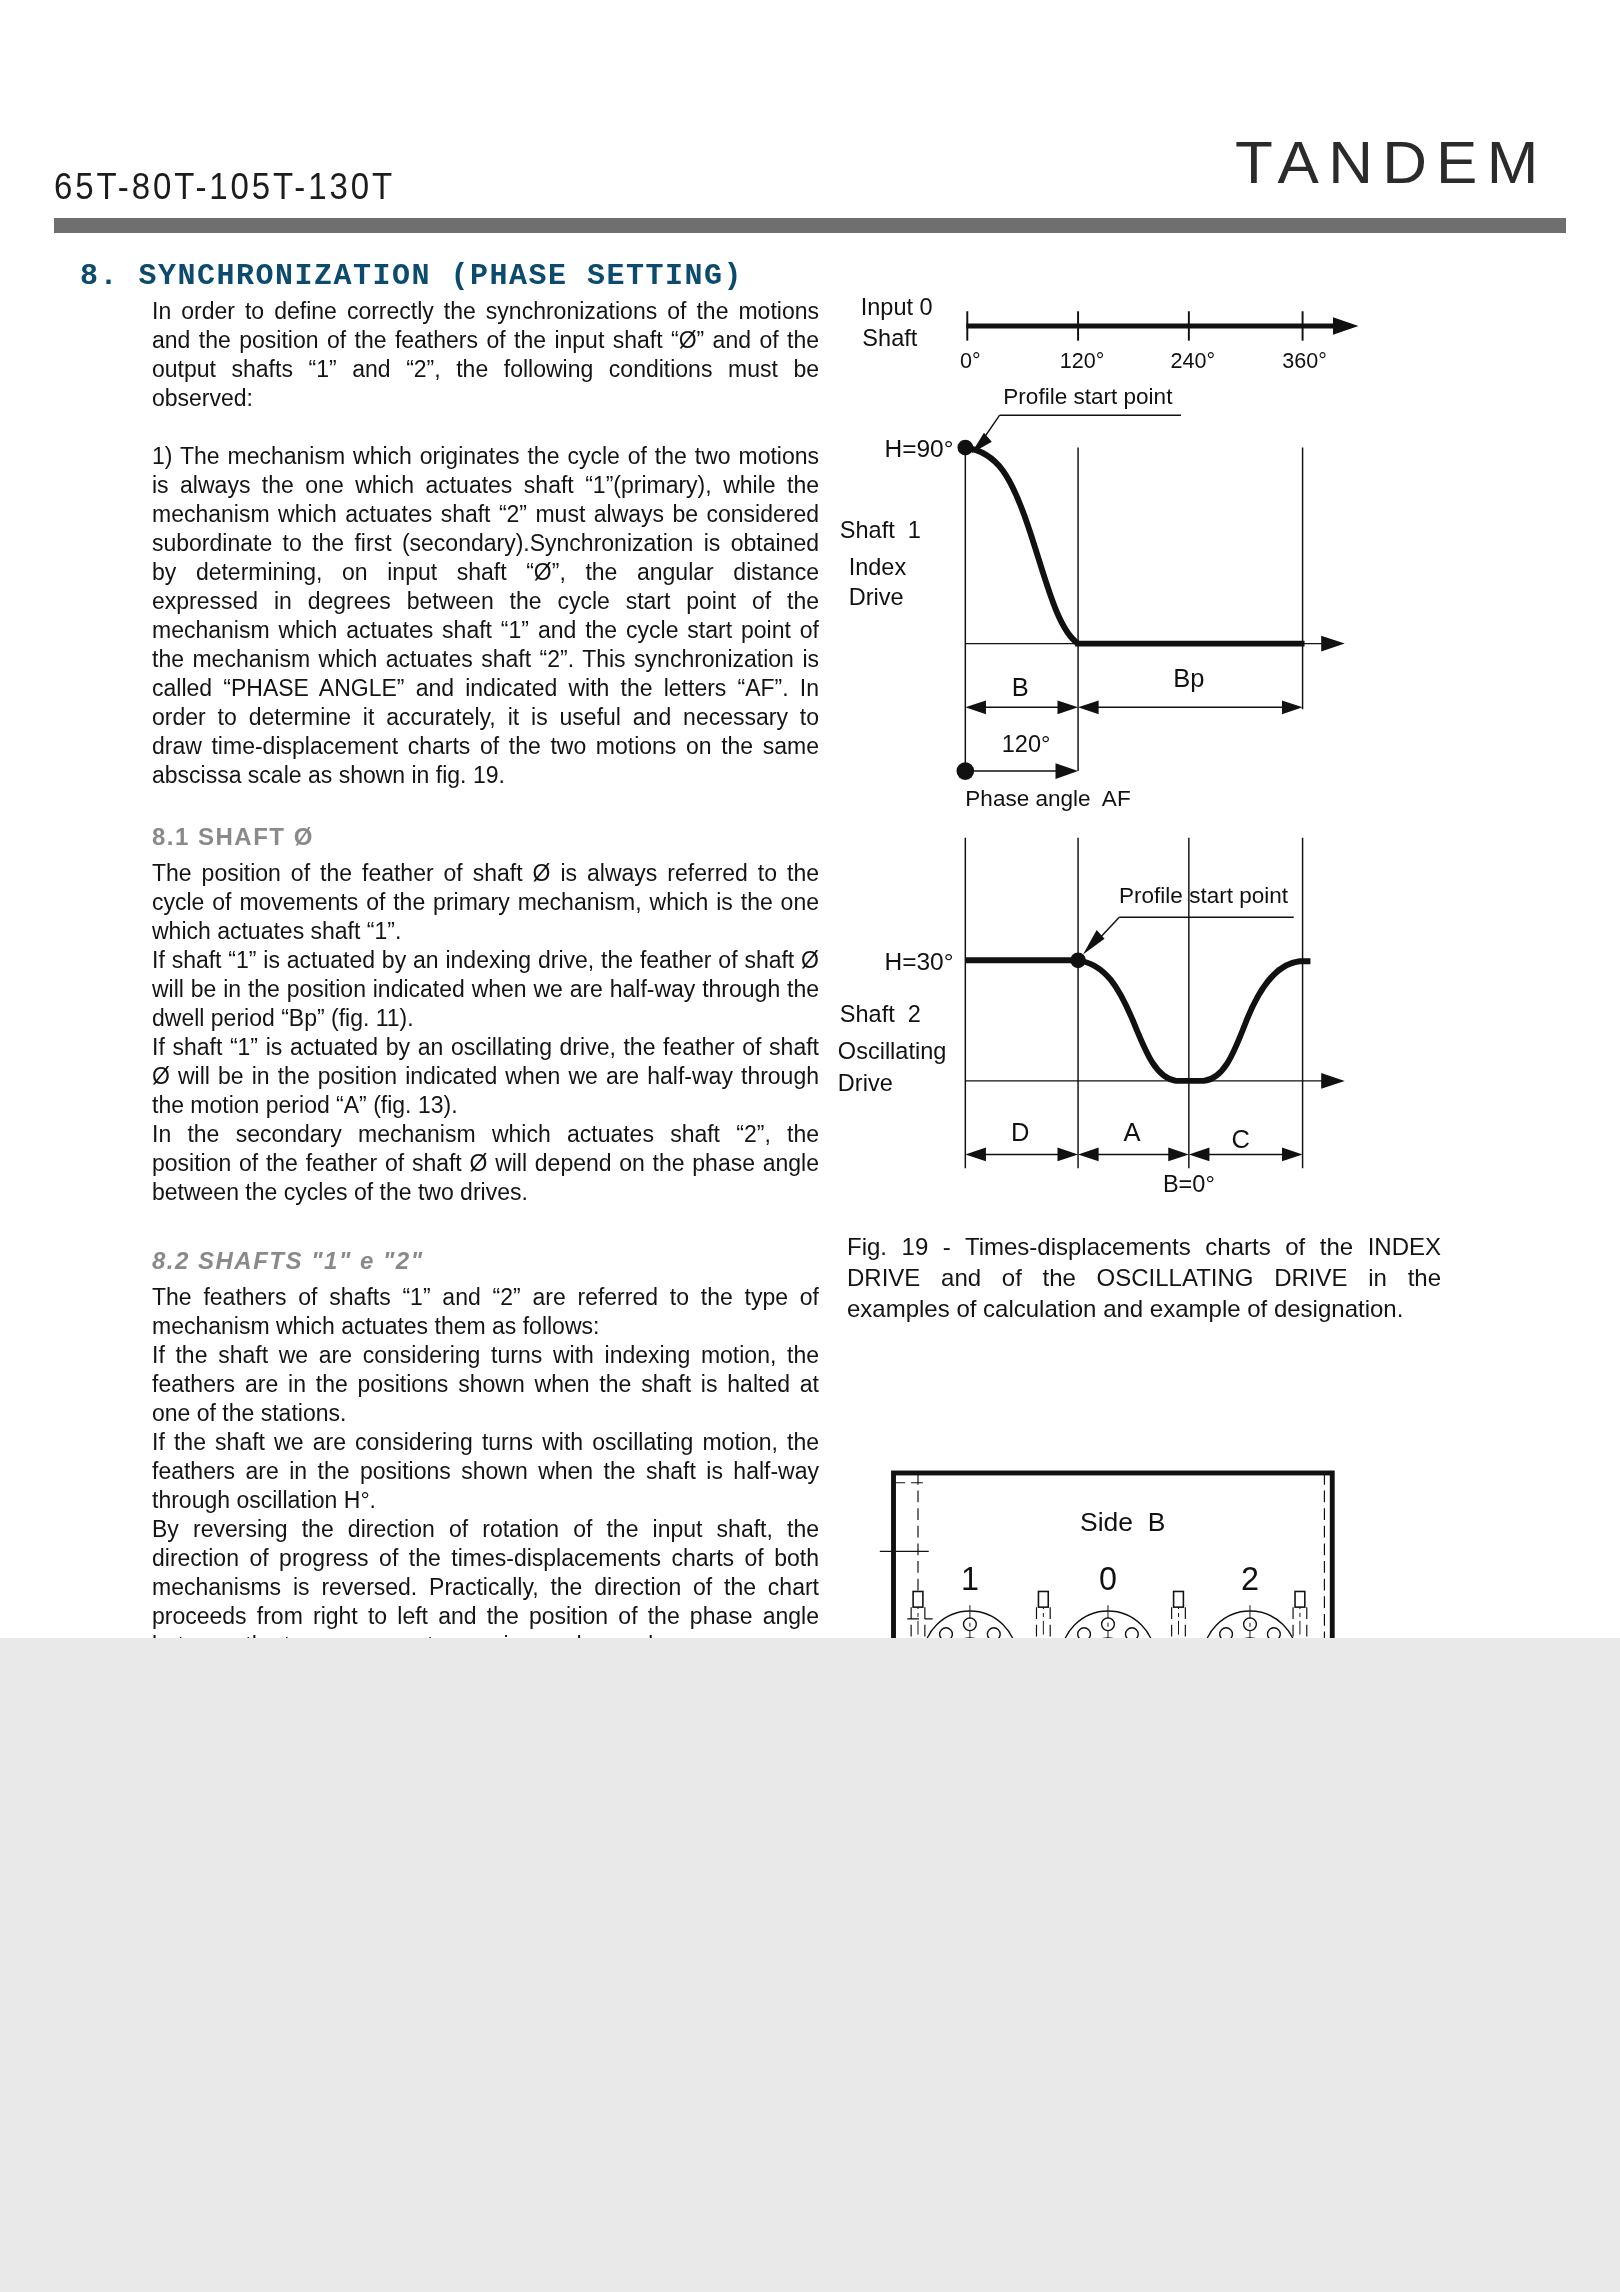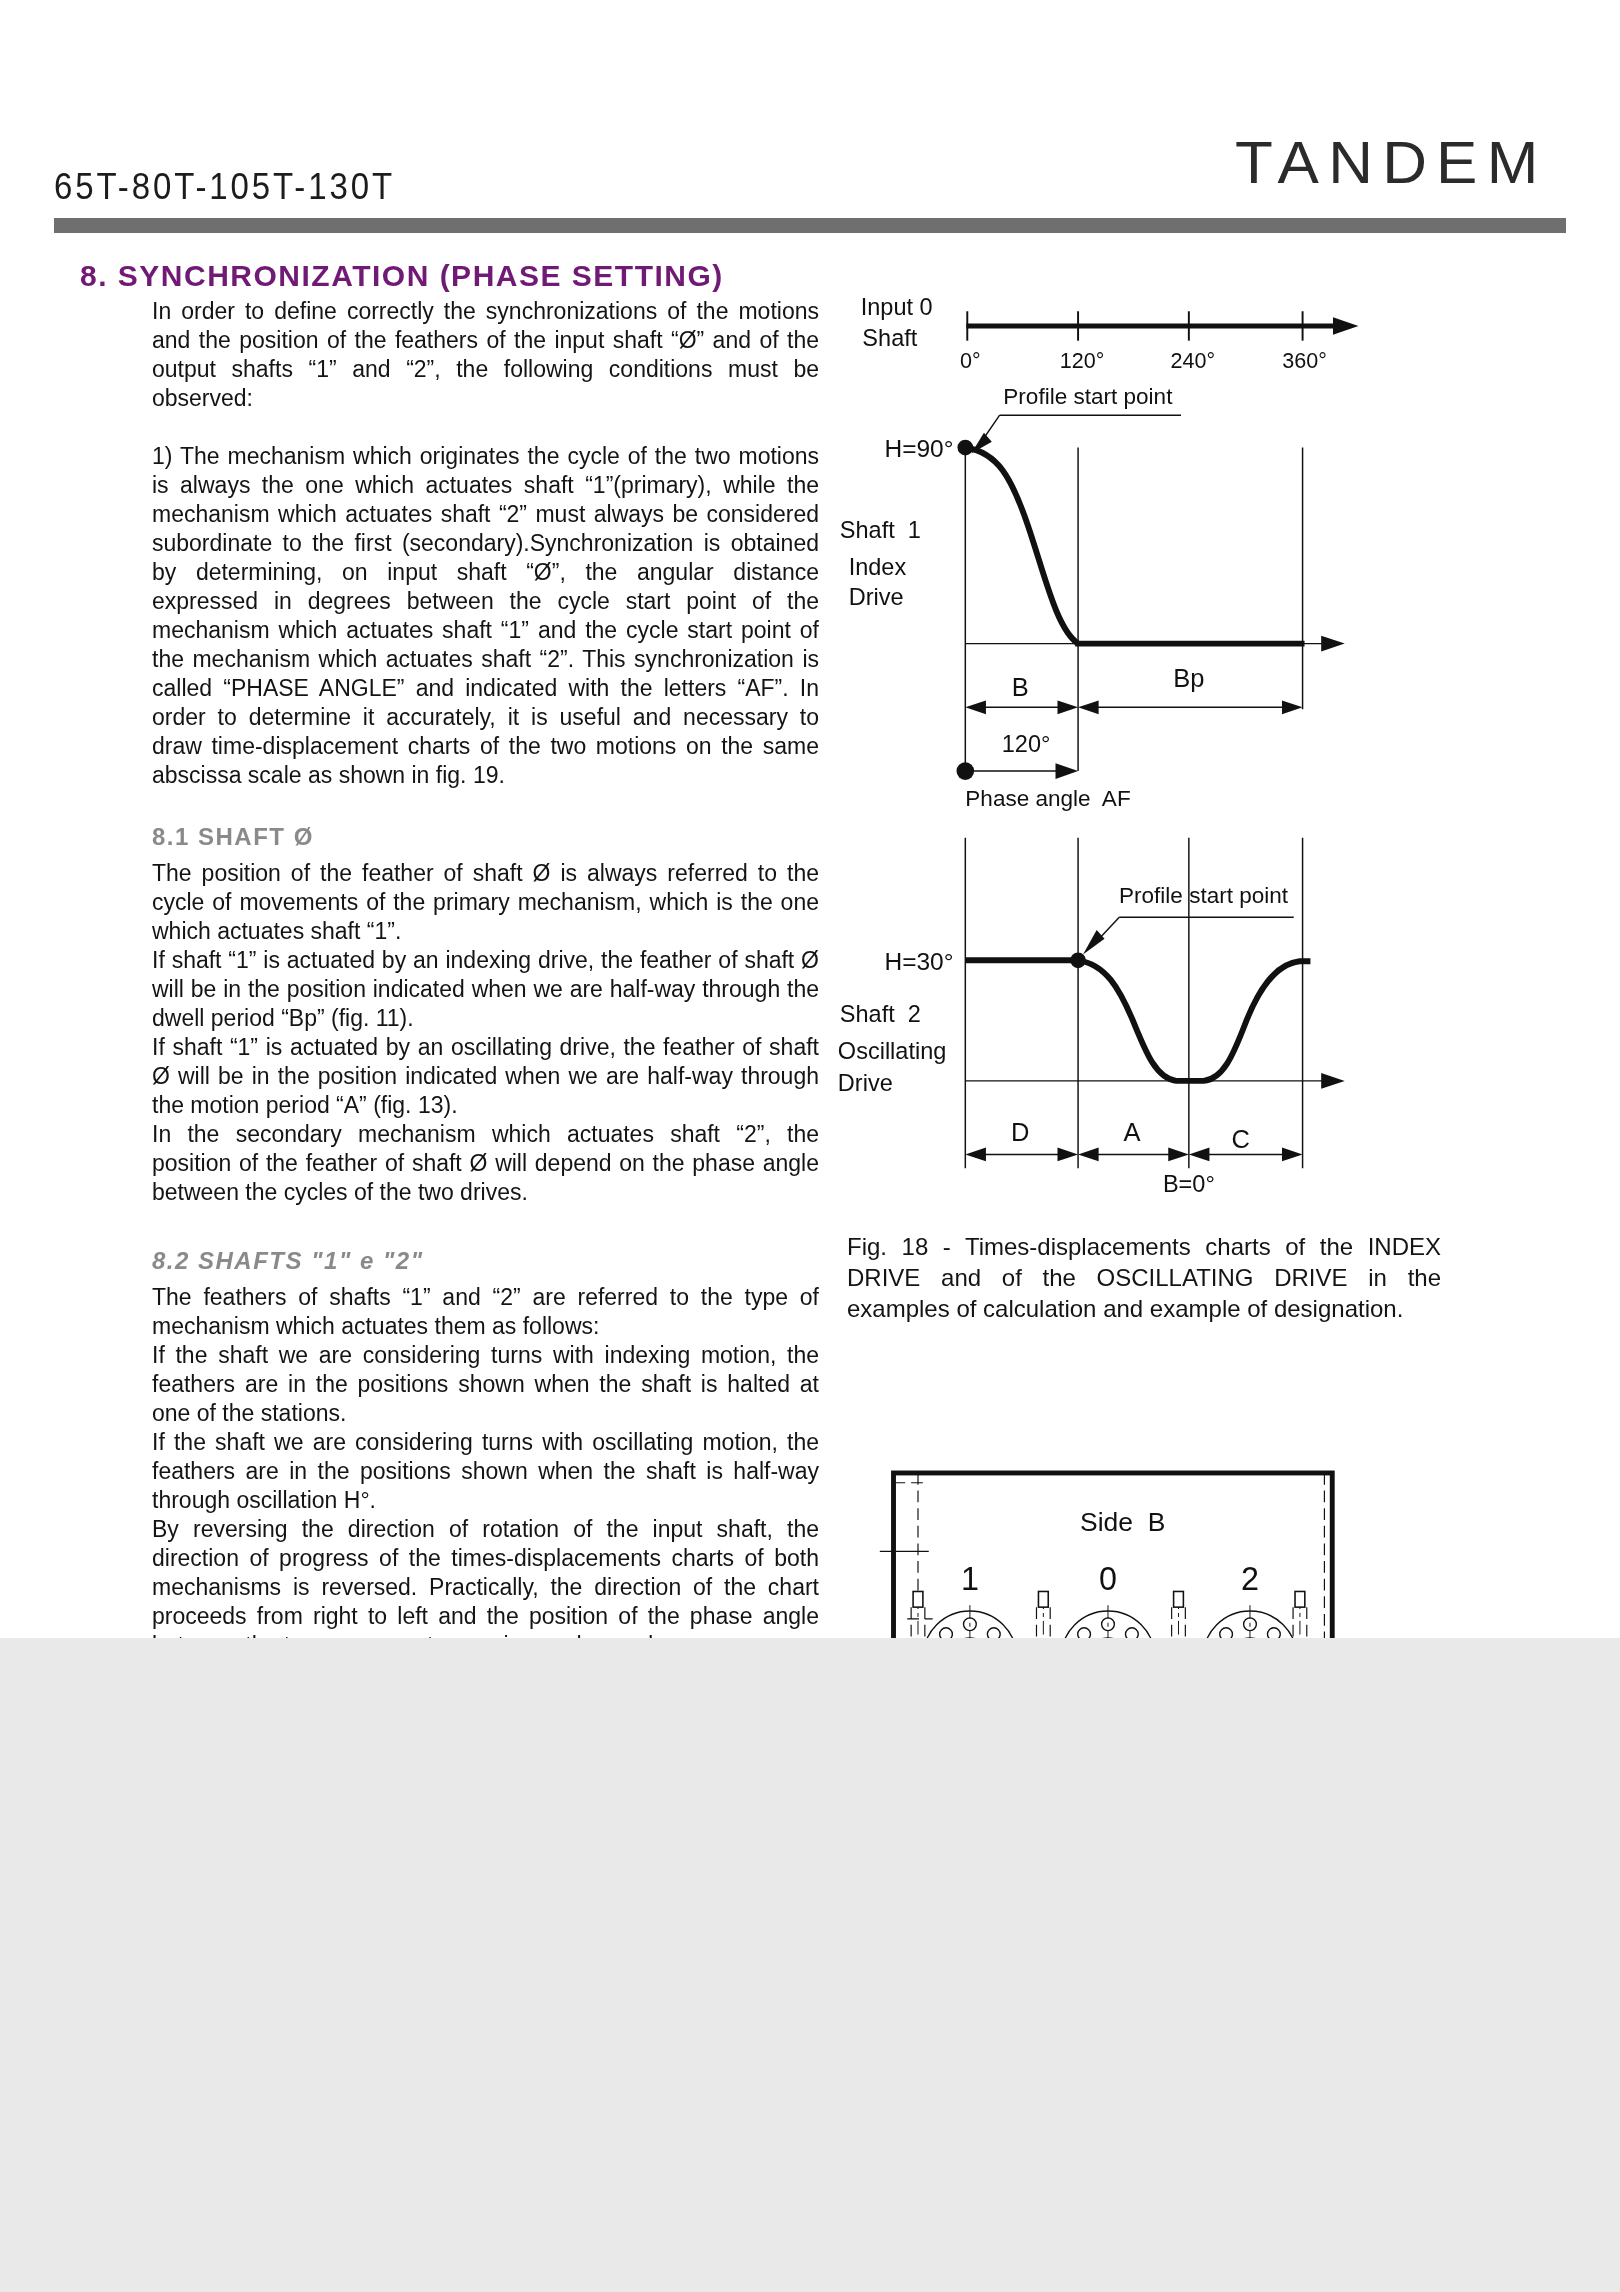--- a/index.html
+++ b/index.html
@@ -6,21 +6,21 @@
   .page{position:relative;width:1620px;height:1638px;background:#ffffff;
         font-family:"Liberation Sans",sans-serif;color:#111;overflow:hidden;margin:0 auto;}
   .abs{position:absolute;}
 
   .models{left:54px;top:165px;font-size:33px;letter-spacing:2.9px;color:#1c1c1c;
           transform:scaleY(1.12);transform-origin:left top;font-weight:400;}
   .brand{right:72px;top:129px;font-size:59px;letter-spacing:8.8px;color:#2b2b2b;
          transform:scaleX(1.05);transform-origin:right top;font-weight:400;}
   .rule{left:54px;top:218px;width:1512px;height:14.7px;background:#6f6f6f;}
 
-  .h8{left:80px;top:259px;font-size:30px;font-weight:bold;color:#701a75;letter-spacing:1.5px;}
+  .h8{left:80px;top:259px;font-size:30px;font-weight:bold;color:#0c4a6e;letter-spacing:1.5px;font-family:Liberation Mono, monospace;}
   .hsub{font-size:24px;font-weight:bold;color:#8a8a8a;letter-spacing:1.5px;}
   .hsub.it{font-style:italic;}
 
   .col{left:152px;top:297px;width:667px;font-size:23px;line-height:29px;
        text-align:justify;color:#141414;}
   .col p{margin:0;}
   .col p.gap{margin-top:29px;}
   .col .hwrap{margin-top:32px;margin-bottom:6.9px;text-align:left;}
 
   .caption{width:594px;font-size:24px;line-height:31px;text-align:justify;color:#141414;}
@@ -167,21 +167,21 @@
         <text class="t26" x="1266" y="1171" text-anchor="middle">C</text>
       </g>
       <text class="t24" x="1213" y="1216" text-anchor="middle">B=0°</text>
 
       <text class="t24" x="857" y="1043">Shaft  2</text>
       <text class="t24" x="855" y="1081">Oscillating</text>
       <text class="t24" x="855" y="1113">Drive</text>
     </g>
   </svg>
 
-  <div class="abs caption" style="left:847px;top:1231px;">Fig. 18 - Times-displacements charts of the INDEX DRIVE and of the OSCILLATING  DRIVE in the examples of calculation and example of designation.</div>
+  <div class="abs caption" style="left:847px;top:1231px;">Fig. 19 - Times-displacements charts of the INDEX DRIVE and of the OSCILLATING  DRIVE in the examples of calculation and example of designation.</div>
 
   <svg class="abs" style="left:823px;top:1460px;" width="568" height="402" viewBox="840 1490 580 410">
     <rect class="boxline" x="912" y="1503" width="448" height="375"></rect>
     <text class="t27" x="1146" y="1562" text-anchor="middle">Side  B</text>
     <text class="t33" x="990" y="1622" text-anchor="middle">1</text>
     <text class="t33" x="1131" y="1622" text-anchor="middle">0</text>
     <text class="t33" x="1276" y="1622" text-anchor="middle">2</text>
 
     <line x1="912" y1="1692" x2="1360" y2="1692" stroke="#111" stroke-width="2.4"></line>
 

